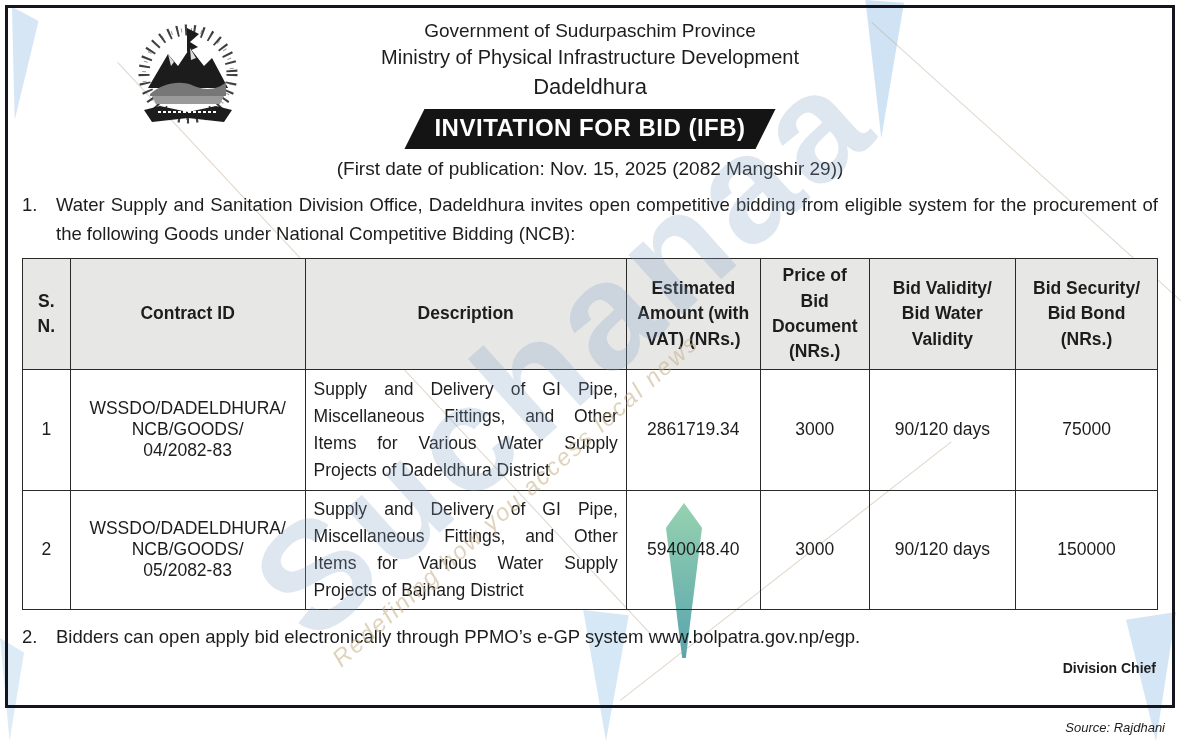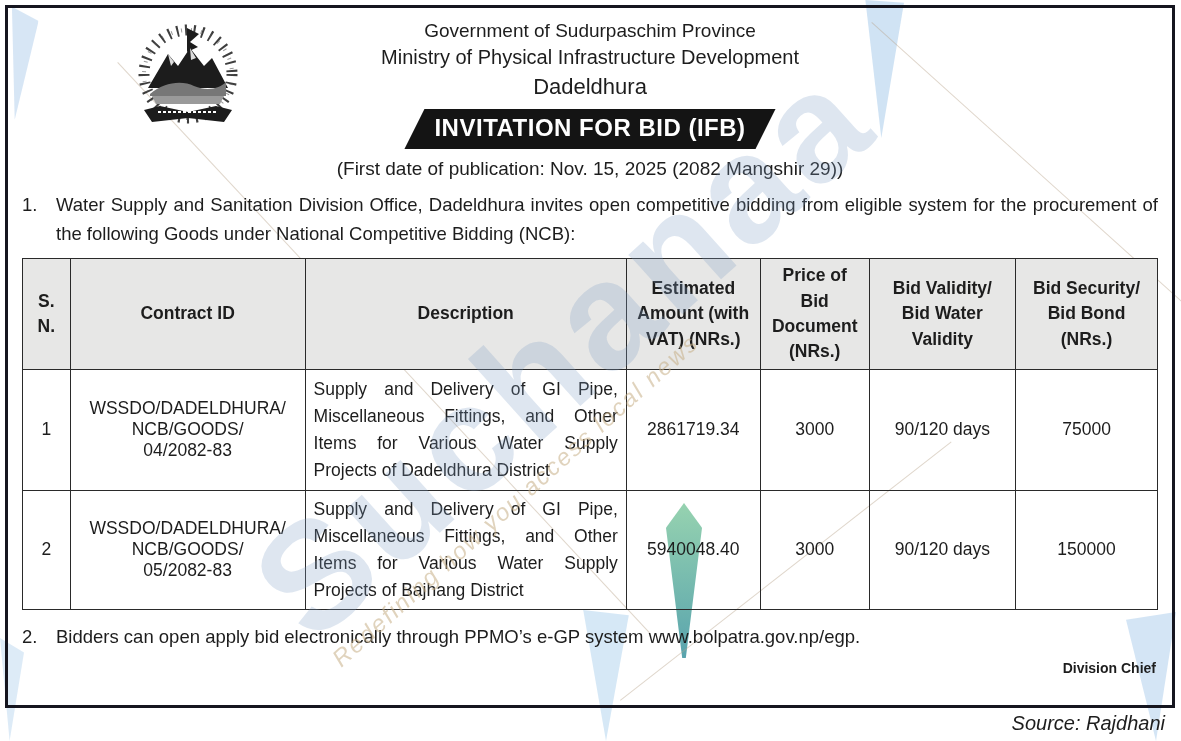--- a/index.html
+++ b/index.html
@@ -39,21 +39,21 @@
     font-size:24px;font-style:italic;letter-spacing:2px;color:rgba(198,174,134,.55);white-space:nowrap;}
 
   
   .sheet{
     position:absolute;left:5px;top:5px;right:6px;bottom:33px;
     border:3px solid #15151f;background:transparent;
     padding:6px 14px 0 14px;box-sizing:border-box;z-index:1;
   }
   .source-note{
     position:absolute;right:16px;bottom:6px;z-index:1;
-    font-size:20px;font-style:italic;color:#1d1d1d;
+    font-size:13px;font-style:italic;color:#1d1d1d;
   }
 
   
   .hdr{position:relative;text-align:center;}
   .emblem{position:absolute;left:102px;top:2px;width:128px;height:112px;}
   .hdr-line1{font-size:19px;margin-top:6px;}
   .hdr-line2{font-size:20px;margin-top:4px;}
   .hdr-office{font-size:28px;font-weight:700;margin-top:5px;}
   .hdr-district{font-size:22px;margin-top:5px;}
 

